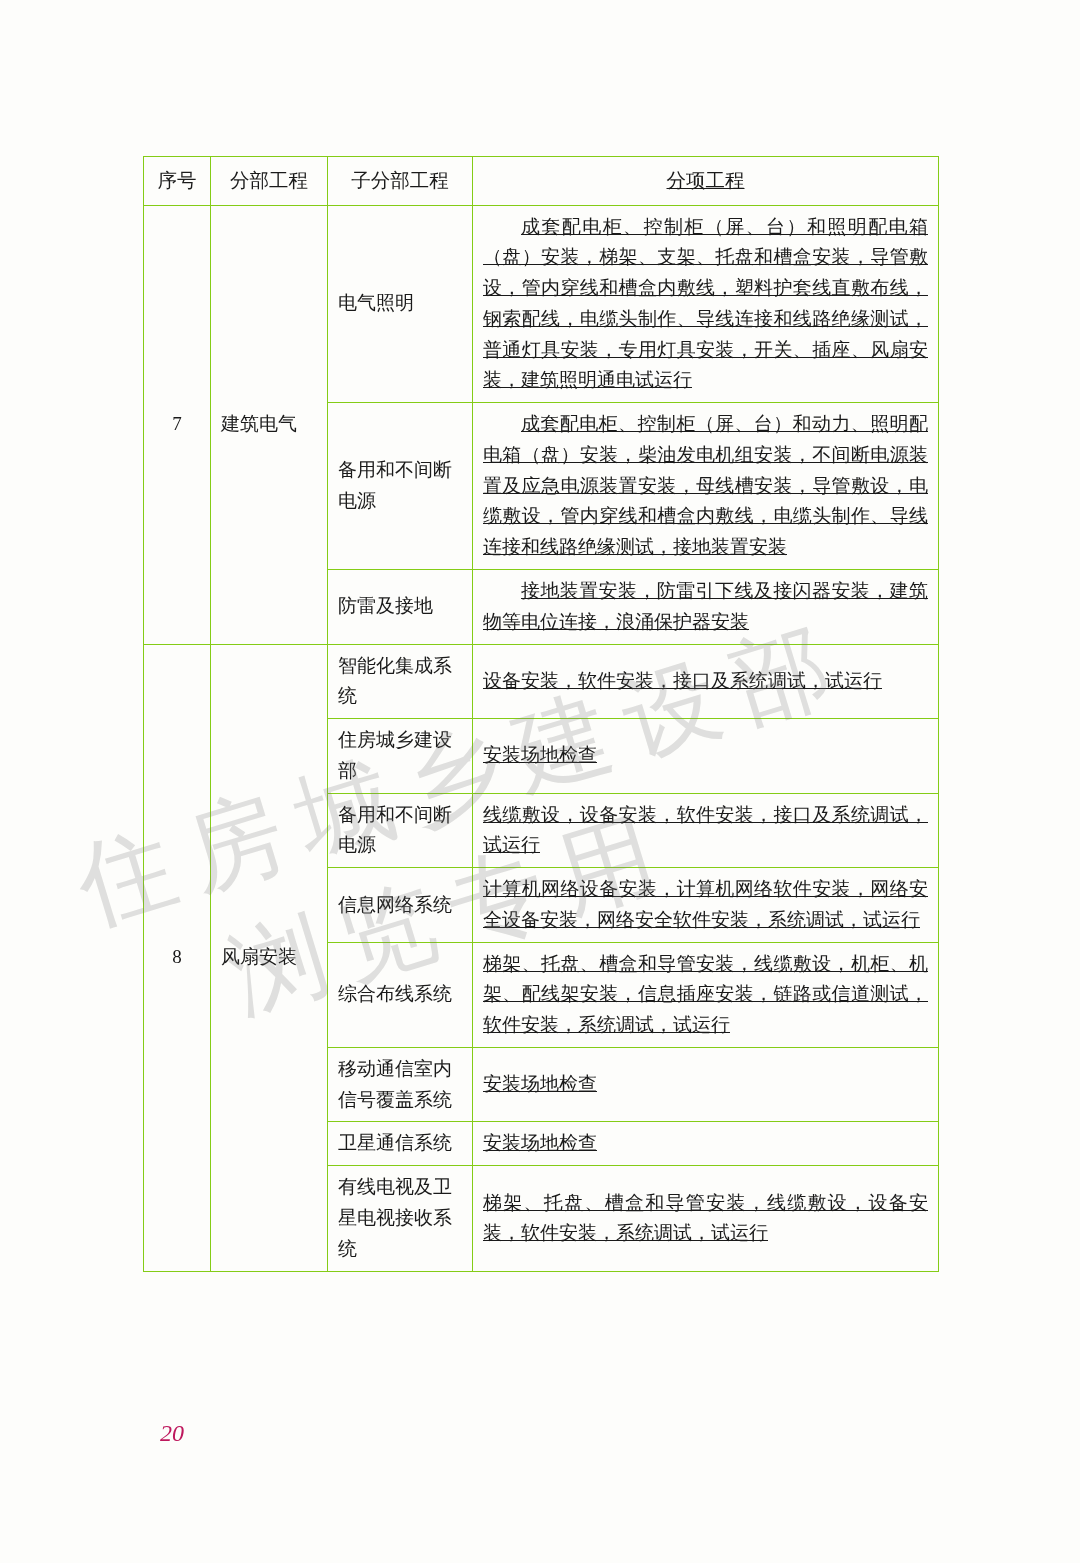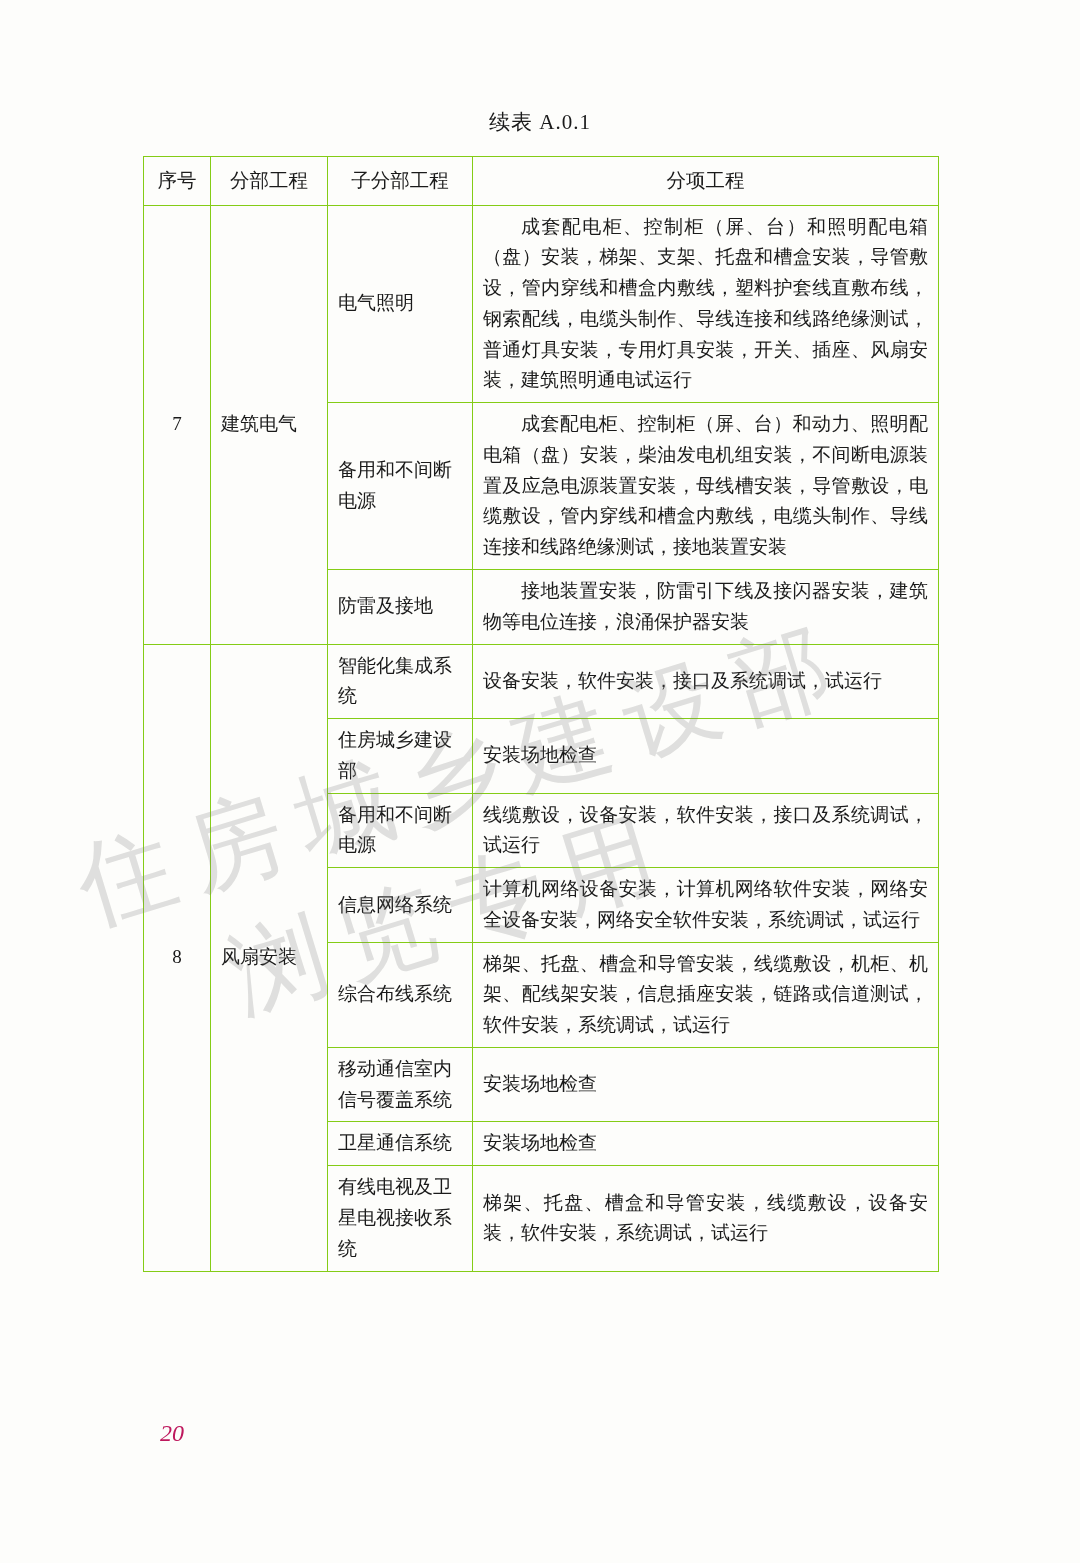--- a/index.html
+++ b/index.html
@@ -46,21 +46,21 @@
     vertical-align: middle;
   }
   table.main thead td {
     text-align: center;
     padding: 8px 6px;
     font-size: 19.5px;
   }
   .c-num { width: 54px; text-align: center; }
   .c-part { width: 104px; text-align: left; }
   .c-sub { width: 132px; text-align: left; }
-  .c-item { text-align: left; }
+  .c-item { text-align: left; text-decoration: underline; }
   .c-item p {
     margin: 0;
     text-indent: 2em;
     text-align: justify;
     text-justify: inter-ideograph;
   }
   .c-item p.noindent { text-indent: 0; }
   .pagenum {
     position: absolute;
     left: 160px;
@@ -88,21 +88,20 @@
     white-space: nowrap;
     line-height: 1.35;
   }
   .watermark .l2 { margin-left: 120px; }
 </style>
 </head>
 <body>
 
 <div class="page">
 
-  <div class="title">续表 A.0.1</div>
 
   <div class="watermark">
     <div class="l1">住房城乡建设部</div>
     <div class="l2">浏览专用</div>
   </div>
 
   <table class="main">
     <thead>
       <tr>
         <td class="c-num">序号</td>

